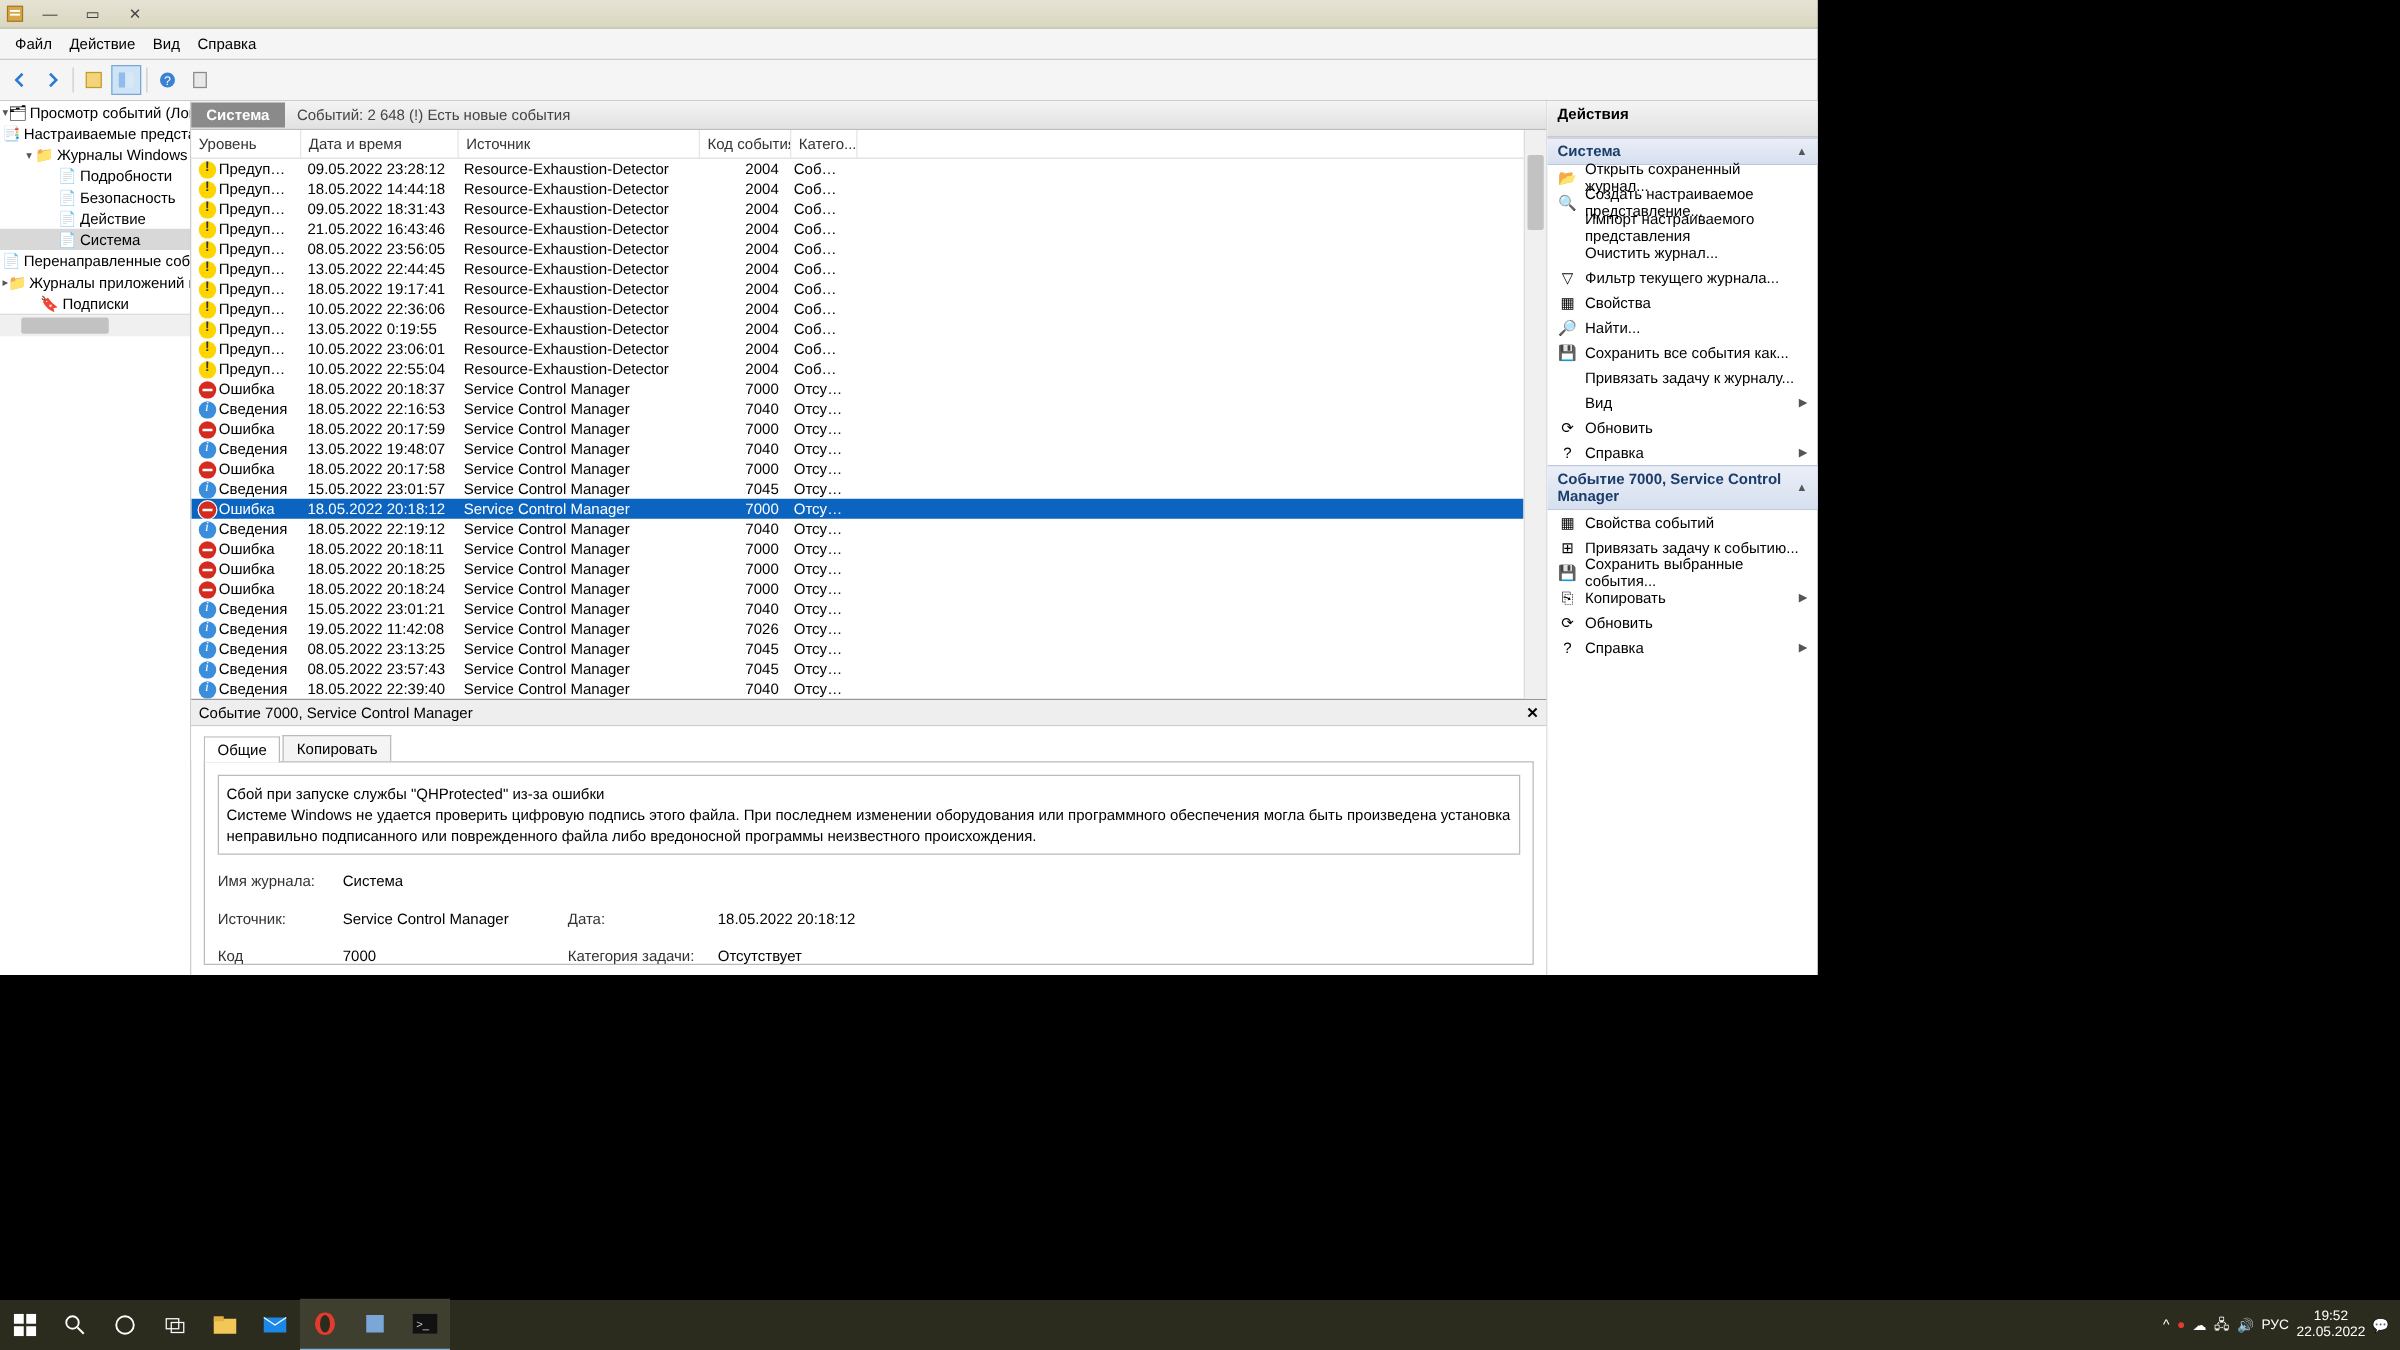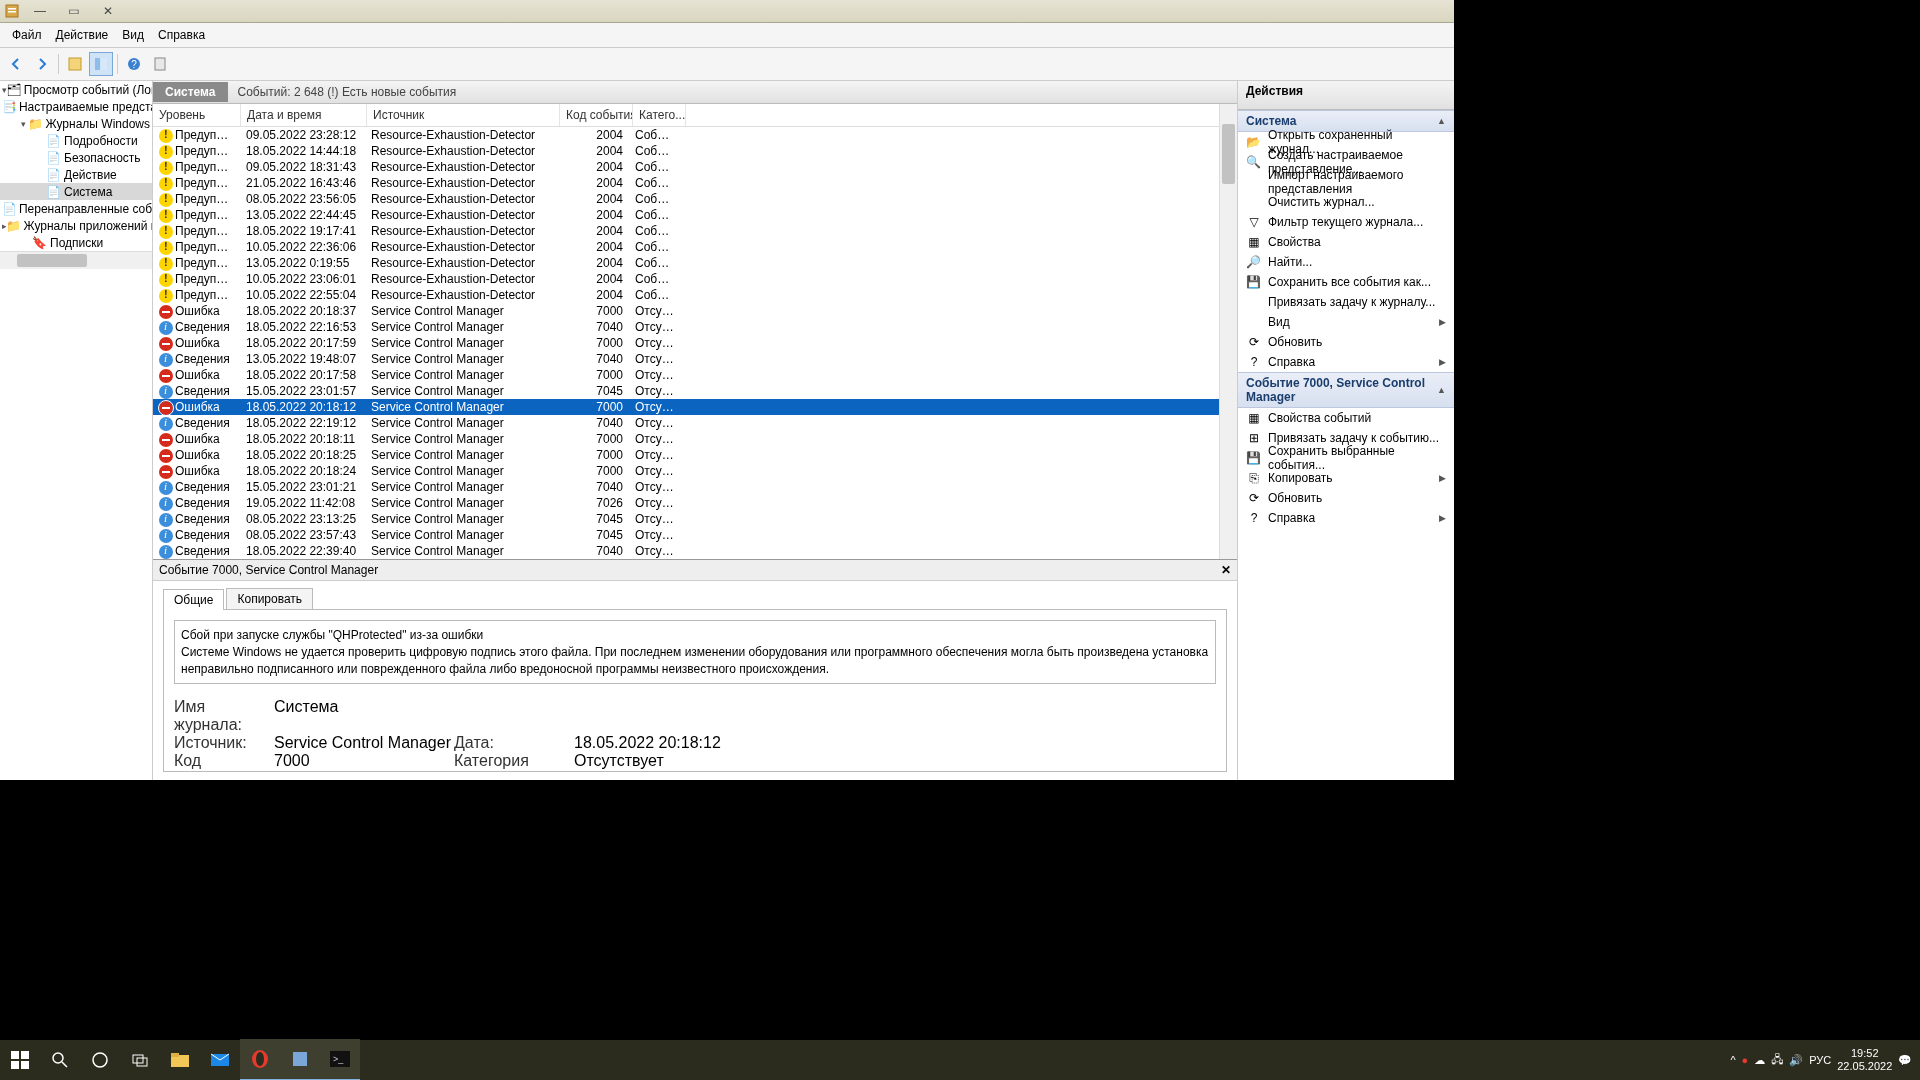--- a/index.html
+++ b/index.html
@@ -48,21 +48,21 @@
 .thumb{position:absolute;left:2px;right:2px;top:20px;height:60px;background:#c2c2c2;border-radius:2px}
 .detail{flex:1;display:flex;flex-direction:column;border-top:1px solid #999;min-height:0}
 .det-hdr{height:20px;background:#eee;display:flex;align-items:center;padding:0 6px;border-bottom:1px solid #ccc}
 .det-hdr .dt{flex:1}
 .det-x{cursor:default;font-weight:bold}
 .tabs{display:flex;height:24px;align-items:flex-end;padding:4px 10px 0;gap:2px;background:#fff}
 .tab{padding:3px 10px;border:1px solid #bbb;border-bottom:none;background:#f4f4f4;font-size:12px}
 .tab.on{background:#fff;position:relative;top:1px}
 .det-body{flex:1;margin:0 10px 8px;border:1px solid #bbb;padding:10px;overflow:auto}
 .det-msg{border:1px solid #bbb;padding:6px;margin-bottom:14px;min-height:50px;font-size:12px;line-height:1.4}
-.det-grid{display:grid;grid-template-columns:100px 180px 120px 240px;row-gap:0;font-size:16px}
+.det-grid{display:grid;grid-template-columns:100px 180px 120px 240px;row-gap:16px;font-size:12px}
 .det-grid .k{color:#333}
 .actions{width:216px;background:#fff;font-size:12px;display:flex;flex-direction:column}
 .act-title{height:22px;background:linear-gradient(#f4f4f4,#e1e1e1);padding:3px 8px;border-bottom:1px solid #bbb;font-weight:bold}
 .act-sec-h{background:linear-gradient(#eaeef7,#d7e0f0);padding:3px 8px;border-top:1px solid #bdc8de;border-bottom:1px solid #bdc8de;color:#1a3d6d;display:flex;justify-content:space-between;align-items:center;font-weight:bold}
 .act-item{display:flex;align-items:center;height:20px;padding:0 8px;gap:6px;cursor:default}
 .act-ic{width:16px;height:16px;display:inline-flex;align-items:center;justify-content:center}
 .act-arrow{color:#555;font-size:9px}
 .taskbar{position:absolute;left:0;bottom:0;width:1920px;height:40px;background:#2b2b1e;display:flex;align-items:center;color:#fff}
 .taskbar .tb-ic{width:40px;height:40px;display:flex;align-items:center;justify-content:center}
 .taskbar .tb-ic.on{border-bottom:2px solid #83b4e0;background:#3f3f30}

